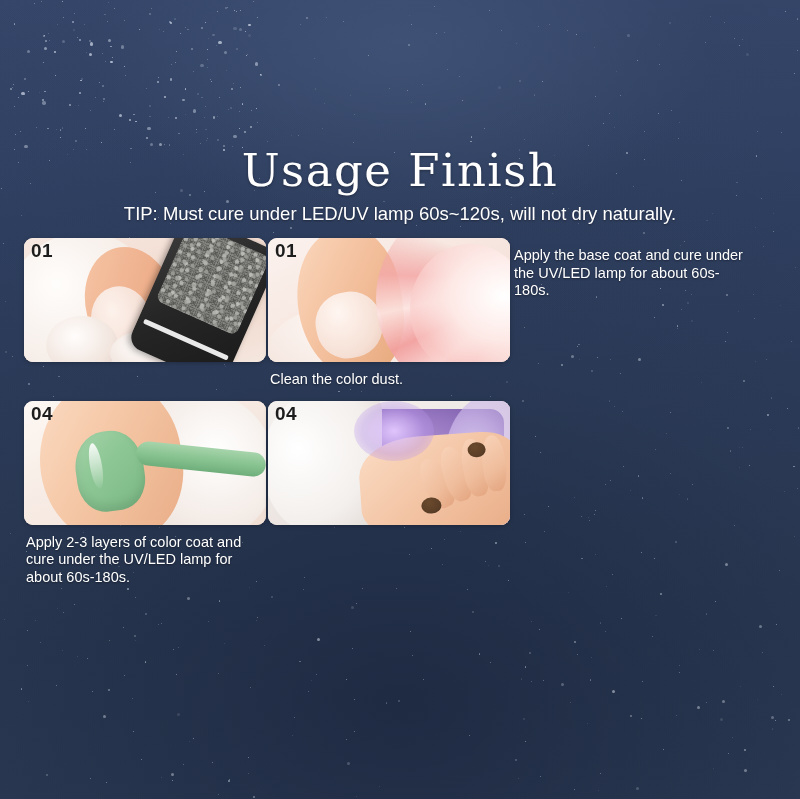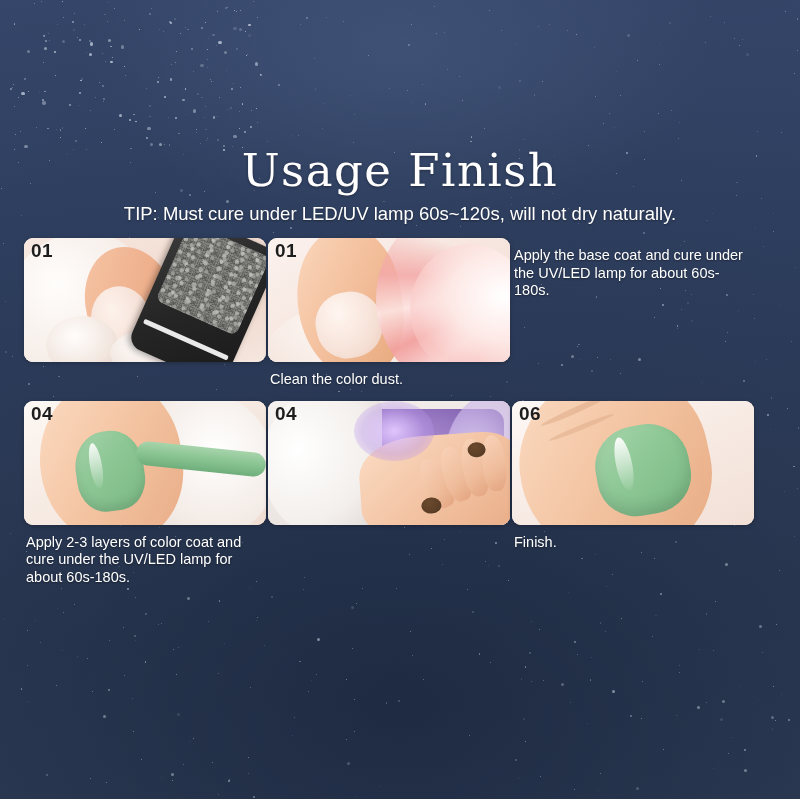--- a/index.html
+++ b/index.html
@@ -1202,30 +1202,17 @@
               <div class="toe t4"></div>
               <div class="toetip tt1"></div>
               <div class="toetip tt2"></div>
             </div>
             <div class="uvglow"></div>
           </div>
           <div class="badge">04</div>
         </div>
       </div>
 
-      <div class="cell">
-        <div class="card">
-          <div class="photo p6">
-            <div class="finger"></div>
-            <div class="wrinkle"></div>
-            <div class="wrinkle2"></div>
-            <div class="nail"></div>
-            <div class="nailshine"></div>
-          </div>
-          <div class="badge">06</div>
-        </div>
-        <div class="caption">Finish.</div>
-      </div>
 
     </div>
 
   </div>
 </div>
 
 </body></html>

